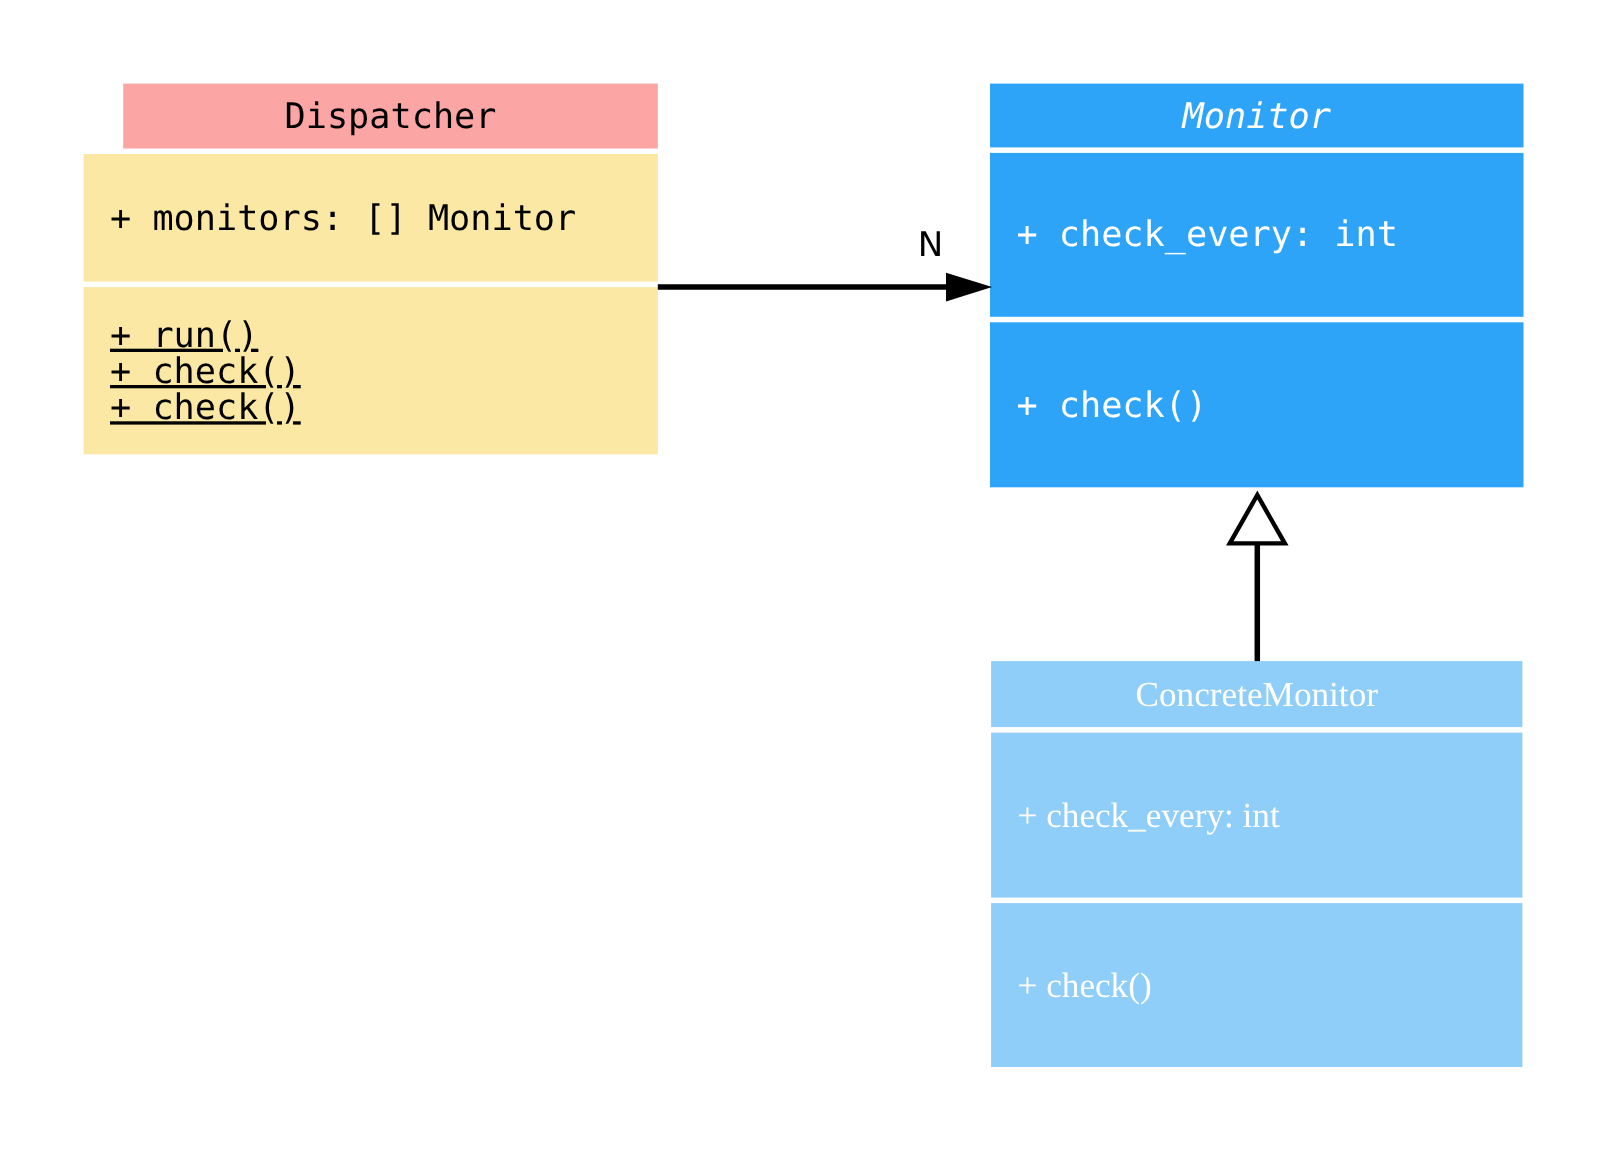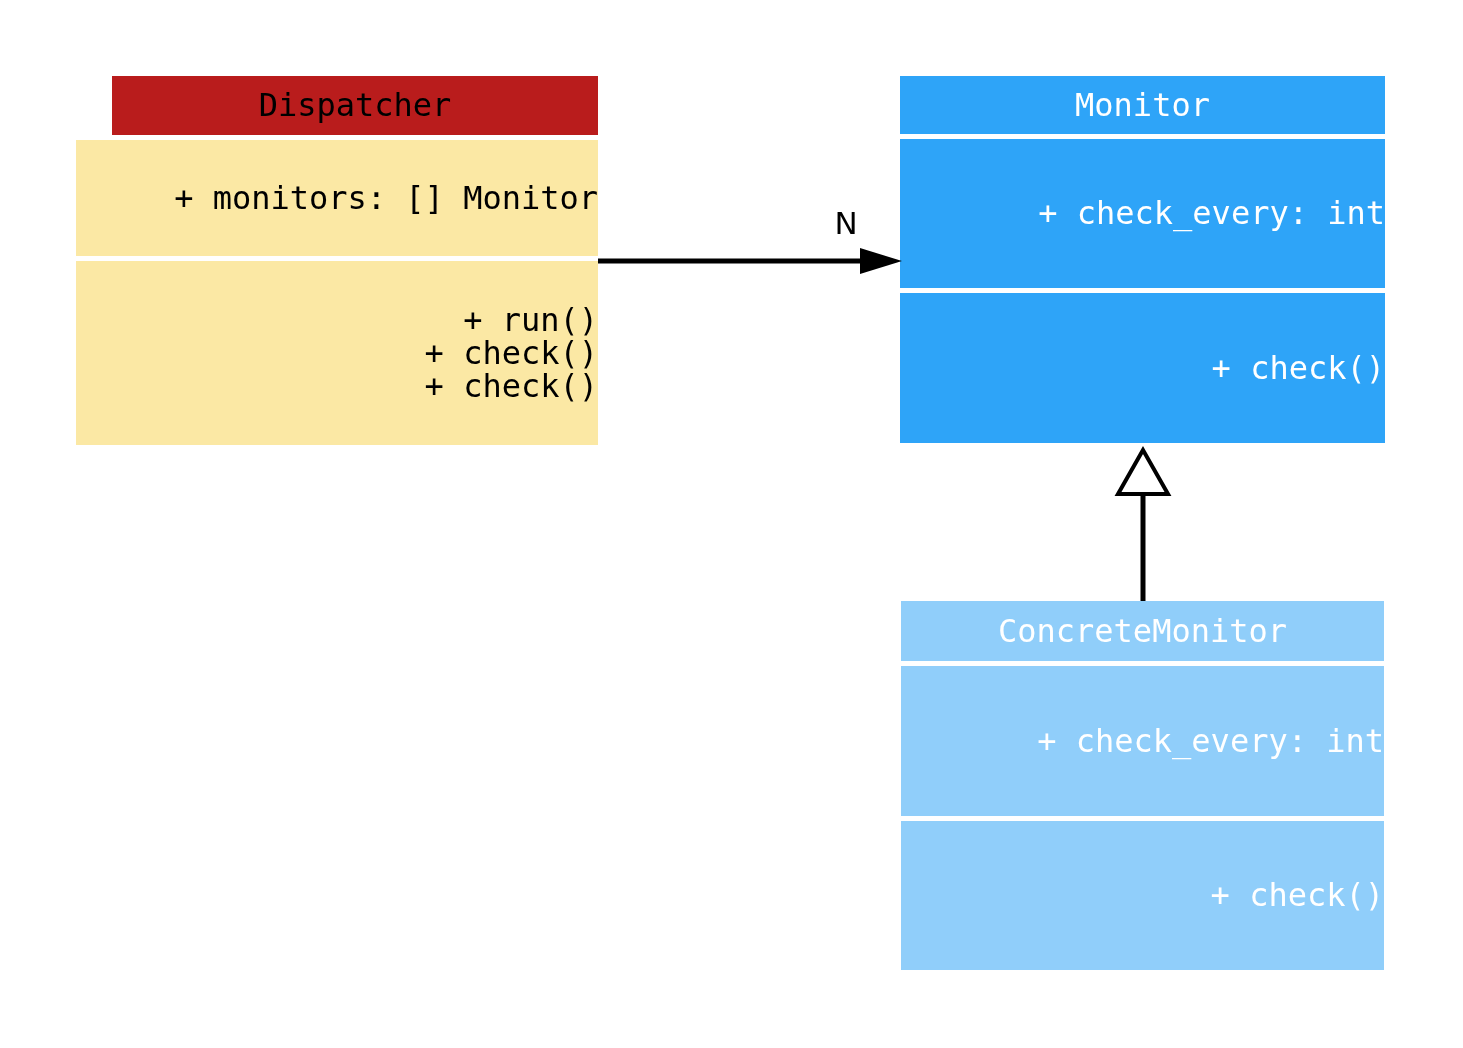--- a/index.html
+++ b/index.html
@@ -19,43 +19,44 @@
     display: flex;
     flex-direction: column;
     row-gap: 5px;
     font-size: 32px;
     line-height: 33px;
   }
   .compartment {
     display: flex;
     flex-direction: column;
     justify-content: center;
-    align-items: flex-end;
+    align-items: flex-start;
     box-sizing: border-box;
     padding-left: 24px;
     white-space: pre;
   }
   .compartment.title {
     align-items: center;
     padding-left: 0;
   }
   .class-box.abstract .compartment.title {
+    font-style: italic;
   }
   
   .box-dispatcher { left: 76px; top: 76px; width: 522px; }
   .box-dispatcher .title   { height: 59px; }
   .box-dispatcher .attrs   { height: 116px; }
-  .box-dispatcher .methods { height: 184px; }
+  .box-dispatcher .methods { height: 152px; text-decoration: underline; }
   
   .box-monitor { left: 900px; top: 76px; width: 485px; }
   .box-monitor .title   { height: 58px; }
   .box-monitor .attrs   { height: 149px; }
   .box-monitor .methods { height: 150px; }
   
-  .box-concrete-monitor { left: 901px; top: 601px; width: 483px; }
+  .box-concrete-monitor { left: 901px; top: 601px; width: 483px; font-family: Liberation Serif, serif; }
   .box-concrete-monitor .title   { height: 60px; }
   .box-concrete-monitor .attrs   { height: 150px; }
   .box-concrete-monitor .methods { height: 149px; }
 
   .relations-layer {
     position: absolute;
     left: 0; top: 0;
     width: 1463px;
     height: 1048px;
     pointer-events: none;
@@ -71,21 +72,21 @@
     line-height: 34px;
     color: #000000;
   }
 </style>
 </head>
 <body>
 
 <div class="canvas" style="background-color: rgb(255, 255, 255);">
 
   <div class="class-box box-dispatcher" style="color: rgb(0, 0, 0);">
-    <div class="compartment title" style="background-color: #b91c1c; margin-left: 36px;">Dispatcher</div>
+    <div class="compartment title" style="background-color: #fca5a5; margin-left: 36px;">Dispatcher</div>
     <div class="compartment attrs" style="background-color: rgb(251, 232, 164);">
       <div>+ monitors: [] Monitor</div>
     </div>
     <div class="compartment methods" style="background-color: rgb(251, 232, 164);">
       <div>+ run()</div>
       <div>+ check()</div>
       <div>+ check()</div>
     </div>
   </div>
 

